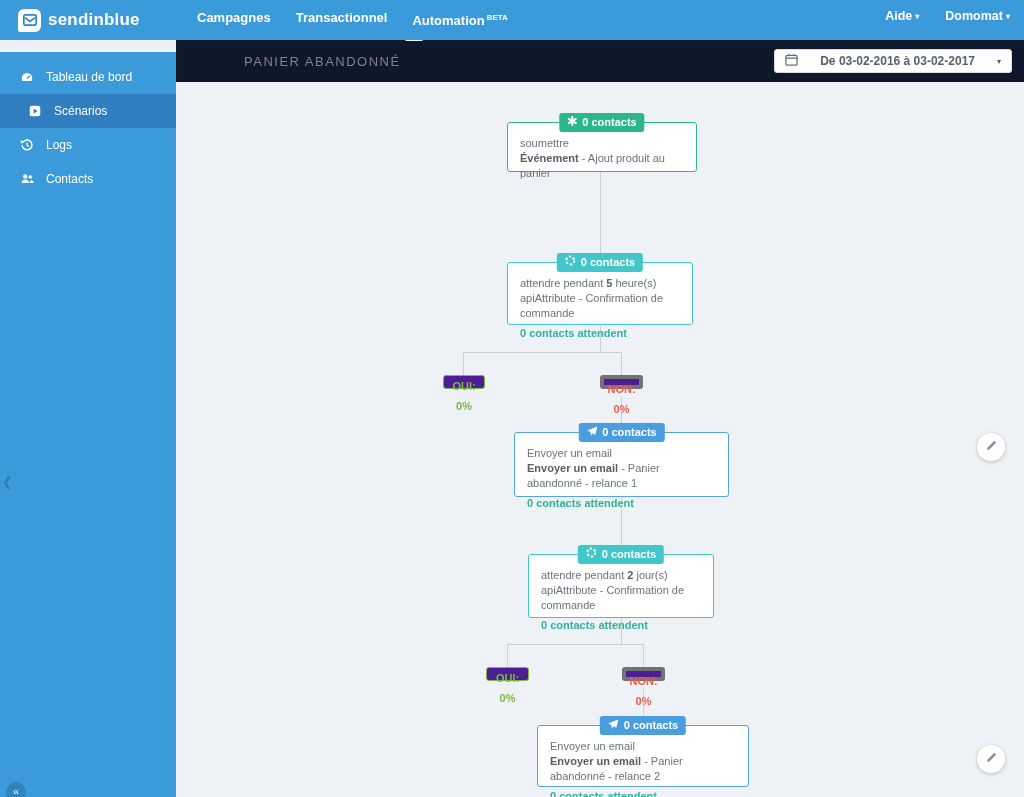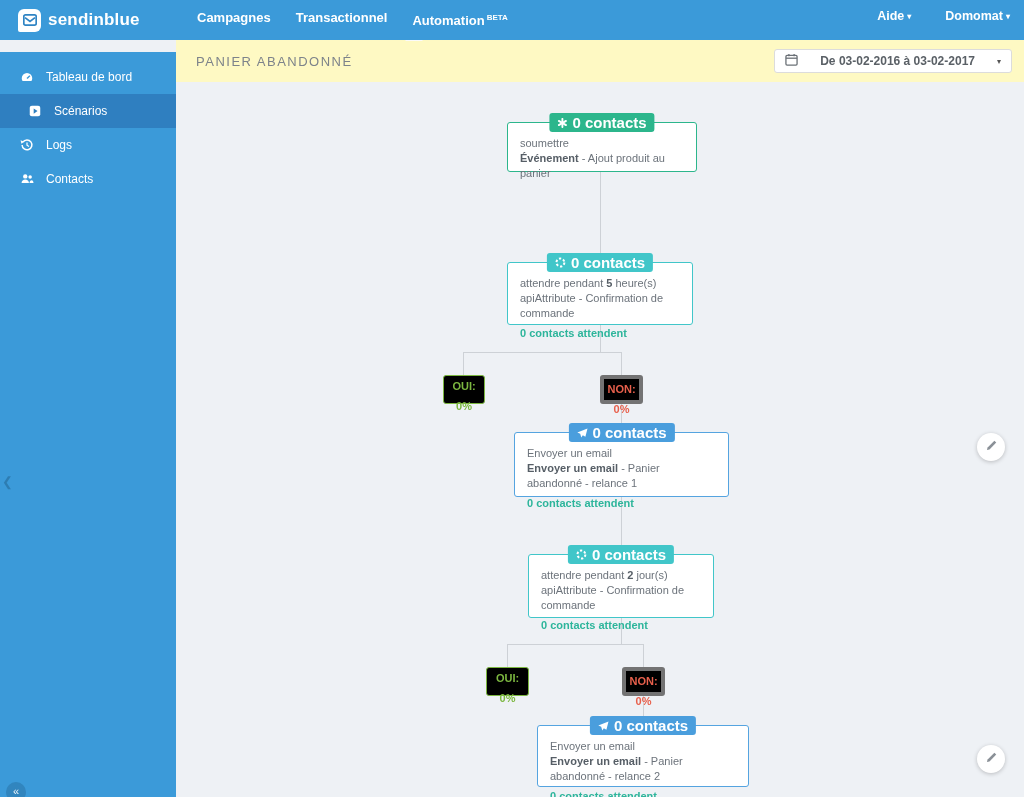--- a/index.html
+++ b/index.html
@@ -7,52 +7,52 @@
   body { font-family:"Liberation Sans", sans-serif; background:#eef1f5; overflow:hidden; position:relative; }
 
   
   .navbar { position:absolute; top:0; left:0; width:1024px; height:40px; background:#3b9ad9; z-index:30; display:flex; align-items:center; }
   .brand { display:flex; align-items:center; gap:7px; padding-left:18px; width:176px; cursor:pointer; }
   .logo-mark { width:23px; height:23px; background:#fff; border-radius:6px 6px 6px 2px; display:flex; align-items:center; justify-content:center; }
   .brand-text { color:#fff; font-size:17px; font-weight:bold; letter-spacing:.2px; }
   .nav-tabs { display:flex; gap:25px; margin-left:21px; }
   .nav-tab { color:#fff; font-size:13px; font-weight:bold; text-decoration:none; line-height:40px; cursor:pointer; }
   .nav-tab sup { font-size:8px; font-weight:bold; margin-left:2px; }
-  .nav-right { position:absolute; right:14px; top:0; height:32px; display:flex; gap:34px; align-items:center; }
+  .nav-right { position:absolute; right:14px; top:0; height:32px; display:flex; gap:26px; align-items:center; }
   .nav-right a { color:#fff; font-size:12.5px; font-weight:bold; text-decoration:none; cursor:pointer; }
   .nav-right .caret { font-size:8px; margin-left:3px; vertical-align:1px; }
 
   
   .sidebar { position:absolute; top:52px; left:0; width:176px; height:757px; background:#3b9ad9; z-index:20; padding-top:8px; }
   .side-item { height:34px; display:flex; align-items:center; gap:12px; padding-left:20px; color:#fff; font-size:12px; cursor:pointer; }
   .side-item.active { background:#2f7fc0;padding-left:28px; }
   .side-item .ic { width:14px; height:14px; display:flex; align-items:center; justify-content:center; }
   .side-handle { position:absolute; left:2px; top:422px; color:rgba(10,50,80,.28); font-size:13px; }
   .collapse-btn { position:absolute; left:6px; bottom:7px; width:20px; height:20px; border-radius:50%; background:rgba(20,70,110,.25); color:rgba(255,255,255,.9); font-size:11px; line-height:19px; text-align:center; cursor:pointer; }
 
   
-  .page-header { position:absolute; top:40px; left:176px; width:848px; height:42px; background:#fef9c3; z-index:10; display:flex; align-items:center; }
+  .page-header { position:absolute; top:40px; left:176px; width:848px; height:42px; background:#0f172a; z-index:10; display:flex; align-items:center;padding-left:48px; }
   .page-header .up-caret { position:absolute; top:-8px; left:229px; width:0; height:0; border-left:9px solid transparent; border-right:9px solid transparent; border-bottom:9px solid #fafafa; }
   .page-title { margin-left:20px; font-size:13px; letter-spacing:1.5px; color:#7d838a; }
   .date-box { position:absolute; right:12px; top:9px; height:24px; background:#fff; border:1px solid #dcdcdc; border-radius:3px; display:flex; align-items:center; padding:0 10px; gap:22px; cursor:pointer; }
   .date-box .dtext { font-size:12px; font-weight:bold; color:#5a6066; }
   .date-box .dcaret { font-size:8px; color:#555; }
 
   
   .canvas { position:absolute; top:82px; left:176px; width:848px; height:715px; background:#eef1f5; }
   .seg { position:absolute; background:#cdd1d6; }
   .node { position:absolute; background:#fff; border-radius:3px; padding:10px 12px; font-size:11px; line-height:15px; color:#6c737b; cursor:pointer; }
-  .node .badge { position:absolute; top:-10px; left:50%; transform:translateX(-50%); height:19px; border-radius:3px; color:#fff; font-size:15px; font-weight:bold; display:flex; align-items:center; gap:5px; padding:0 8px; white-space:nowrap; }
+  .node .badge { position:absolute; top:-10px; left:50%; transform:translateX(-50%); height:19px; border-radius:3px; color:#fff; font-size:11px; font-weight:bold; display:flex; align-items:center; gap:5px; padding:0 8px; white-space:nowrap; }
   .node b { color:#565e66; }
   .node .wait-link { margin-top:5px; font-weight:bold; font-size:11px; color:#2db59b; cursor:pointer; }
   .node.entry { border:1px solid #2cb68c; }  .node.entry .badge { background:#2cb68c; }
   .node.wait  { border:1px solid #41c6c9; }  .node.wait  .badge { background:#41c6c9; }
   .node.email { border:1px solid #55a4e0; }  .node.email .badge { background:#4a9edd; }
   .node .tx { padding-top:3px; }
-  .blabel { position:absolute; background:#000000; border-radius:3px; font-size:11px; font-weight:bold; height:29px; line-height:20px; text-align:center; }
+  .blabel { position:absolute; background:#4c1d95; border-radius:3px; font-size:11px; font-weight:bold; height:14px; line-height:20px; text-align:center; }
   .blabel.yes { border:1px solid #7cb740; color:#7cb740; }
   .blabel.no  { border:4px solid #737373; color:#e8604c; }
   .edit-btn { position:absolute; width:28px; height:28px; border-radius:50%; background:#fff; box-shadow:0 1px 4px rgba(0,0,0,.22); display:flex; align-items:center; justify-content:center; cursor:pointer; }
 </style>
 </head>
 <body>
 
 <div class="navbar">
   <div class="brand">
     <span class="logo-mark">

